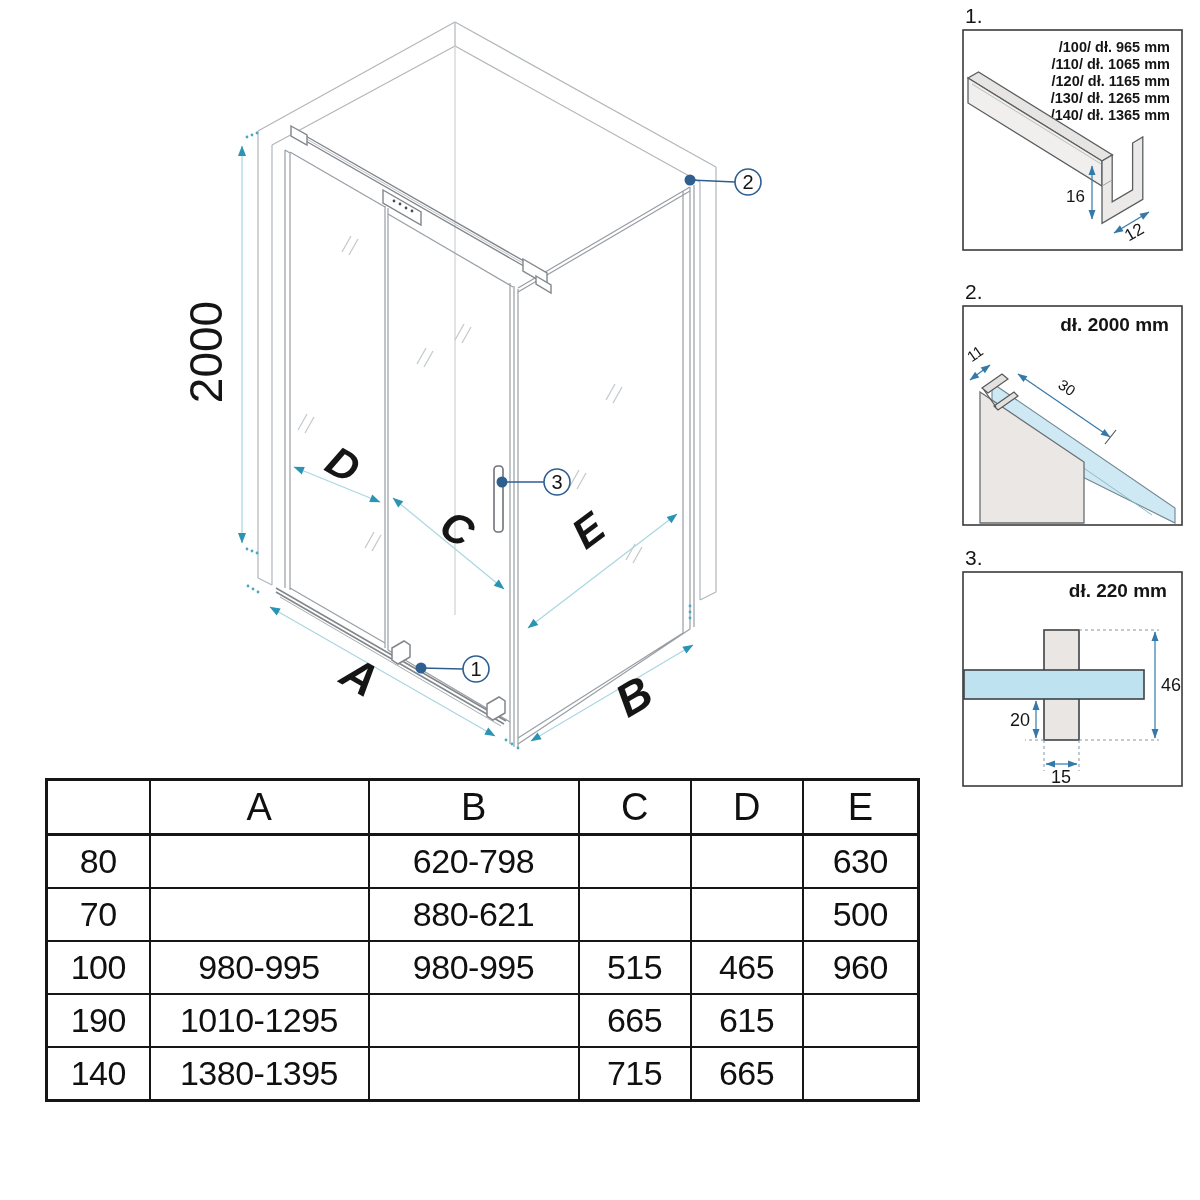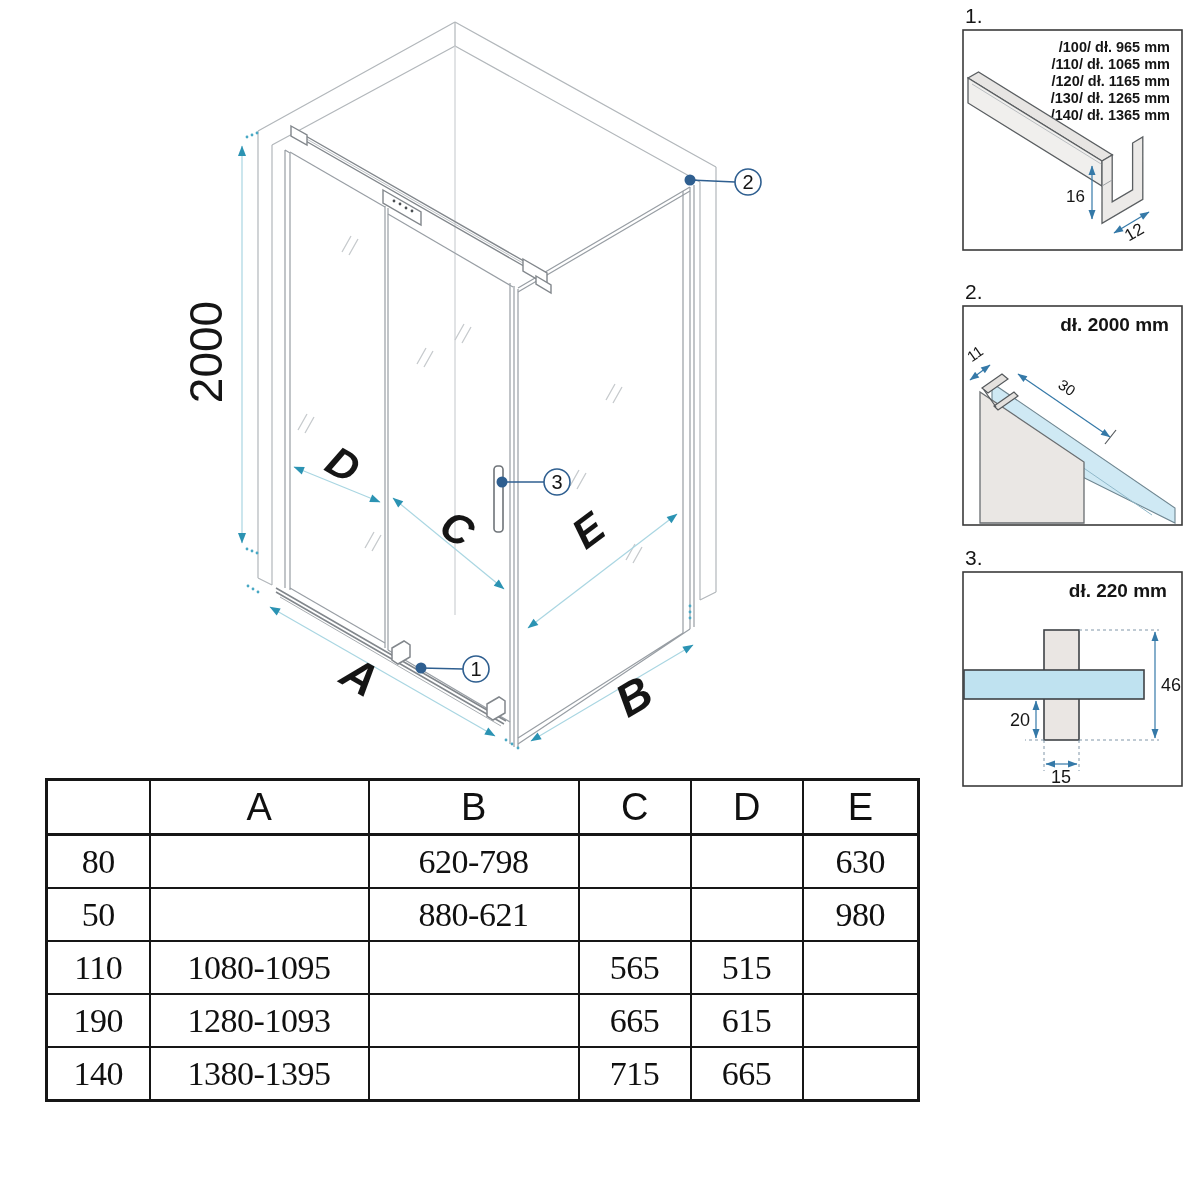--- a/index.html
+++ b/index.html
@@ -7,21 +7,21 @@
          font-family:"Liberation Sans",sans-serif;}
   svg{position:absolute;display:block;}
   svg text{font-family:"Liberation Sans",sans-serif;fill:#151515;}
   .dimletter{font-style:italic;font-weight:600;}
   
   .spec-table{position:absolute;left:45px;top:778px;}
   table{border-collapse:collapse;table-layout:fixed;width:872px;border:3px solid #161616;}
   th,td{border:2px solid #161616;text-align:center;padding:0;overflow:hidden;white-space:nowrap;
         color:#101010;letter-spacing:-0.5px;}
   thead th{height:52px;font-size:38px;font-weight:400;border-bottom:3px solid #161616;}
-  tbody td{height:51px;font-size:34px;font-weight:400;font-family:Liberation Serif, serif;}
+  tbody td{height:51px;font-size:34px;font-weight:400;}
 </style>
 </head>
 <body>
 
 <div class="sheet">
 
   <svg style="left:0;top:0" width="960" height="780" viewBox="0 0 960 780">
     <defs>
       <marker id="aE" markerWidth="12" markerHeight="9" refX="10.5" refY="4.5" orient="auto" markerUnits="userSpaceOnUse">
         <path d="M0.5,0.5 L11,4.5 L0.5,8.5 Z" fill="#2b93b3"></path>
@@ -246,38 +246,38 @@
       <tbody>
         <tr>
           <td>80</td>
           <td></td>
           <td>620-798</td>
           <td></td>
           <td></td>
           <td>630</td>
         </tr>
         <tr>
-          <td>50</td>
+          <td>70</td>
           <td></td>
           <td>880-621</td>
           <td></td>
           <td></td>
-          <td>980</td>
-        </tr>
-        <tr>
-          <td>110</td>
-          <td>1080-1095</td>
-          <td></td>
-          <td>565</td>
+          <td>500</td>
+        </tr>
+        <tr>
+          <td>100</td>
+          <td>980-995</td>
+          <td>980-995</td>
           <td>515</td>
-          <td></td>
+          <td>465</td>
+          <td>960</td>
         </tr>
         <tr>
           <td>190</td>
-          <td>1280-1093</td>
+          <td>1010-1295</td>
           <td></td>
           <td>665</td>
           <td>615</td>
           <td></td>
         </tr>
         <tr>
           <td>140</td>
           <td>1380-1395</td>
           <td></td>
           <td>715</td>

